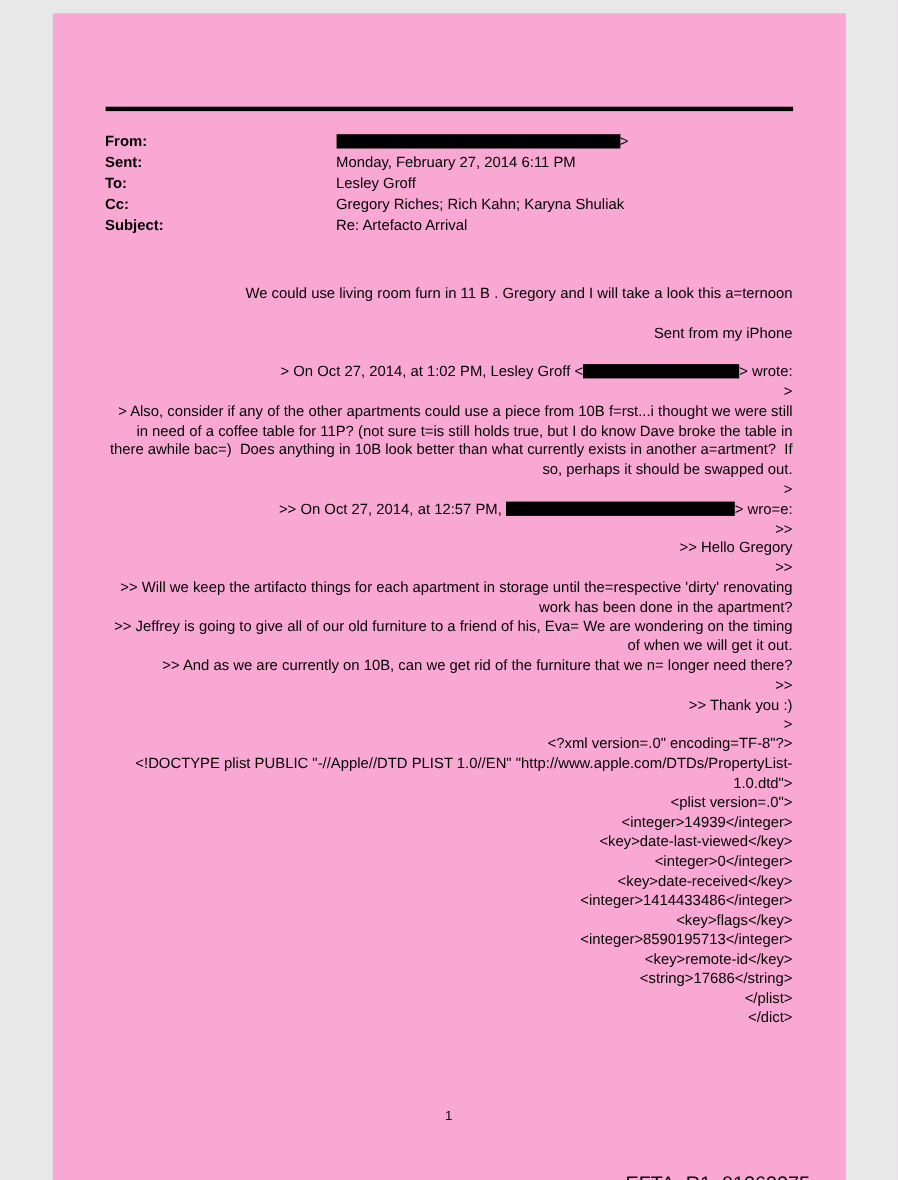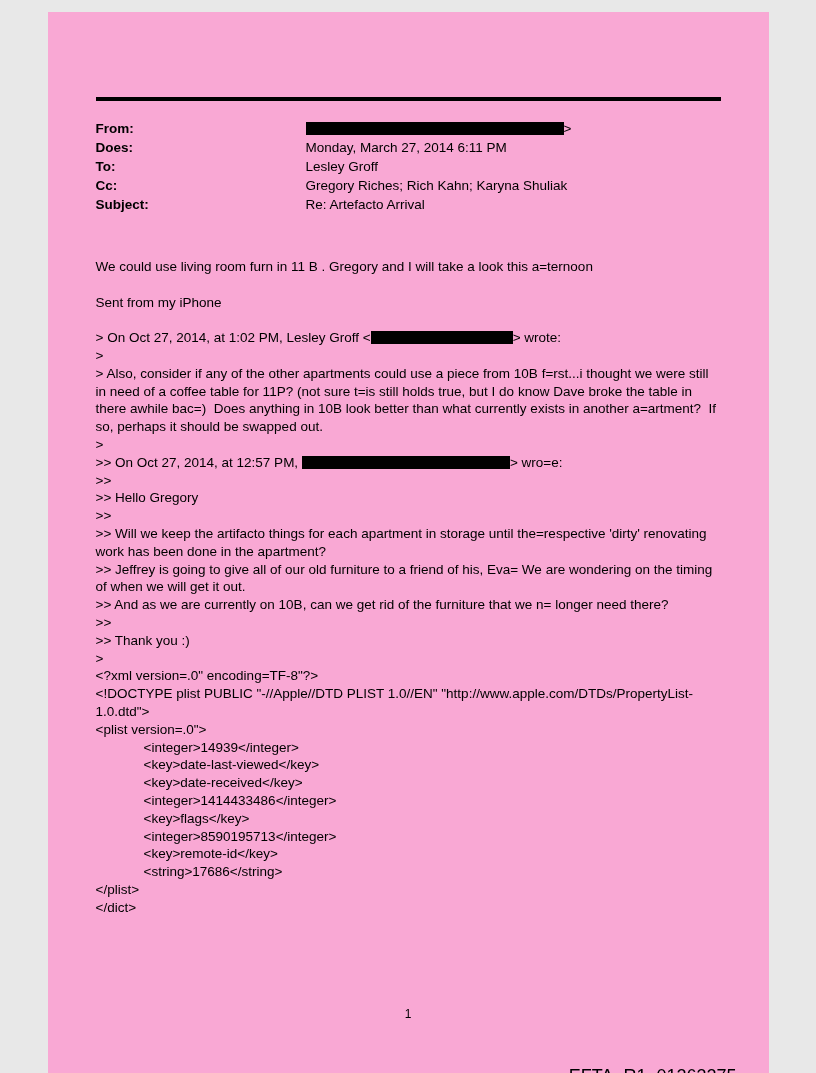--- a/index.html
+++ b/index.html
@@ -22,20 +22,21 @@
     margin: 18px 48px 0 48px;
     font-size: 13.5px;
   }
   .hrow { display: flex; line-height: 19px; }
   .hlabel { width: 210px; font-weight: bold; flex: 0 0 210px; }
   .hvalue { flex: 1; white-space: pre-wrap; }
   .email-body {
     margin: 44px 48px 0 48px;
     font-size: 13.5px;
     line-height: 17.8px;
+    text-align: right;
   }
   .line { white-space: pre-wrap; min-height: 17.8px; }
   .sp { margin-top: 17.8px; }
   .indent { padding-left: 48px; }
   .redact {
     display: inline-block;
     height: 13px;
     background: #000;
     vertical-align: -2px;
   }
@@ -62,22 +63,22 @@
 <div class="page">
 
   <div class="top-rule"></div>
 
   <div class="email-header">
     <div class="hrow">
       <div class="hlabel">From:</div>
       <div class="hvalue"><span class="redact bar-a"></span><span>&gt;</span></div>
     </div>
     <div class="hrow">
-      <div class="hlabel">Does:</div>
-      <div class="hvalue">Monday, March 27, 2014 6:11 PM</div>
+      <div class="hlabel">Sent:</div>
+      <div class="hvalue">Monday, February 27, 2014 6:11 PM</div>
     </div>
     <div class="hrow">
       <div class="hlabel">To:</div>
       <div class="hvalue">Lesley Groff</div>
     </div>
     <div class="hrow">
       <div class="hlabel">Cc:</div>
       <div class="hvalue">Gregory Riches; Rich Kahn; Karyna Shuliak</div>
     </div>
     <div class="hrow">
@@ -101,20 +102,21 @@
     <div class="line">&gt;&gt; Jeffrey is going to give all of our old furniture to a friend of his, Eva= We are wondering on the timing of when we will get it out.</div>
     <div class="line">&gt;&gt; And as we are currently on 10B, can we get rid of the furniture that we n= longer need there?</div>
     <div class="line">&gt;&gt;</div>
     <div class="line">&gt;&gt; Thank you :)</div>
     <div class="line">&gt;</div>
     <div class="line">&lt;?xml version=.0" encoding=TF-8"?&gt;</div>
     <div class="line">&lt;!DOCTYPE plist PUBLIC "-//Apple//DTD PLIST 1.0//EN" "http://www.apple.com/DTDs/PropertyList-1.0.dtd"&gt;</div>
     <div class="line">&lt;plist version=.0"&gt;</div>
     <div class="line indent">&lt;integer&gt;14939&lt;/integer&gt;</div>
     <div class="line indent">&lt;key&gt;date-last-viewed&lt;/key&gt;</div>
+    <div class="line indent">&lt;integer&gt;0&lt;/integer&gt;</div>
     <div class="line indent">&lt;key&gt;date-received&lt;/key&gt;</div>
     <div class="line indent">&lt;integer&gt;1414433486&lt;/integer&gt;</div>
     <div class="line indent">&lt;key&gt;flags&lt;/key&gt;</div>
     <div class="line indent">&lt;integer&gt;8590195713&lt;/integer&gt;</div>
     <div class="line indent">&lt;key&gt;remote-id&lt;/key&gt;</div>
     <div class="line indent">&lt;string&gt;17686&lt;/string&gt;</div>
     <div class="line">&lt;/plist&gt;</div>
     <div class="line">&lt;/dict&gt;</div>
   </div>
 

